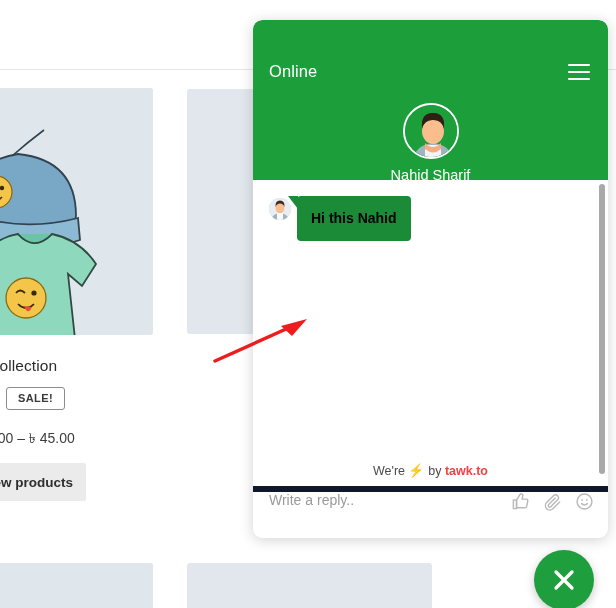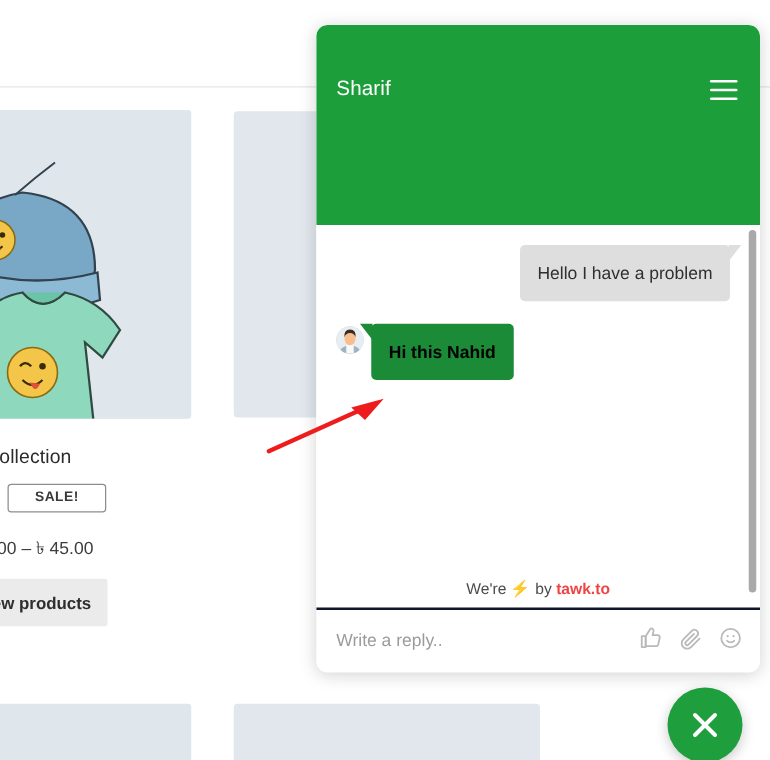--- a/index.html
+++ b/index.html
@@ -49,21 +49,21 @@
     font-size: 15.5px;
     color: #2b2b2b;
     white-space: nowrap;
     letter-spacing: .1px;
   }
   .sale-badge {
     position: absolute;
     left: 6px; top: 387px;
     border: 1px solid #8d8d8d;
     border-radius: 3px;
-    padding: 4px 21px 5px;
+    padding: 4px 11px 5px;
     font-size: 11px;
     font-weight: bold;
     color: #3a3a3a;
     letter-spacing: .4px;
     background: #fff;
     text-align: right;
   }
   .product-price {
     position: absolute;
     left: -14px; top: 427px;
@@ -222,23 +222,23 @@
     text-align: center;
     font-size: 12.5px;
     color: #4b4b4b;
   }
   .branding b { color: #ef4444; }
   .bolt { color: #f7b500; font-size: 13px; }
 
   .chat-input-bar {
     position: relative;
     flex: 0 0 52px;
-    border-top: 2px solid #0f172a;
+    border-top: 6px solid #0f172a;
     display: flex;
-    align-items: flex-end;
+    align-items: flex-start;
     padding: 0 14px 18px 16px;
   }
   .reply-input {
     flex: 1 1 auto;
     border: none;
     outline: none;
     font-family: "Liberation Sans", sans-serif;
     font-size: 14px;
     color: #6f6f6f;
     background: transparent;
@@ -321,35 +321,46 @@
   <div class="product-card" id="card-4"></div>
 
   <div class="product-title">o Collection</div>
   <div class="sale-badge">SALE!</div>
   <div class="product-price">8.00 – ৳ 45.00</div>
   <button class="view-products-btn">ew products</button>
 
   <div id="chat-widget">
 
     <div class="chat-header">
-      <div class="chat-status">Sharif</div>
+      <div class="chat-status">Online</div>
 
       <div class="hamburger">
         <span></span>
           <span></span>
           <span></span>
       </div>
 
+      <div class="agent-block">
+        <div class="agent-avatar-big">
+          <svg viewBox="0 0 56 56" width="56" height="56">
+            <circle cx="28" cy="28" r="28" fill="#1c9e3a"></circle>
+            <path d="M8 56 q2 -16 20 -18 q18 2 20 18 z" fill="#9fb4bf"></path>
+            <path d="M20 40 h16 v16 h-16 z" fill="#f2f4f6"></path>
+            <path d="M20 38 q8 8 16 0 l0 6 q-8 7 -16 0 z" fill="#f5ad80"></path>
+            <ellipse cx="28" cy="26" rx="11" ry="13" fill="#f9bd8e"></ellipse>
+            <path d="M17 24 q-1 -16 11 -16 q12 0 11 16 q-2 -9 -11 -9 q-9 0 -11 9 z" fill="#3b2a1d"></path>
+            <path d="M17 22 q4 -8 11 -7 q8 -1 11 7 q1 -14 -11 -14 q-12 0 -11 14 z" fill="#2e2015"></path>
+          </svg>
+        </div>
+        <div class="agent-name">Nahid Sharif</div>
+      </div>
     </div>
 
     <div class="chat-body">
 
-      <div class="msg-row visitor">
-        <div class="bubble visitor">Hello I have a problem</div>
-      </div>
 
       <div class="msg-row agent">
         <div class="agent-avatar-small">
           <svg viewBox="0 0 22 22" width="22" height="22">
             <circle cx="11" cy="11" r="11" fill="#e8edf1"></circle>
             <path d="M2 22 q1 -6 9 -7 q8 1 9 7 z" fill="#9fb4bf"></path>
             <path d="M8 15 h6 v7 h-6 z" fill="#f7f9fa"></path>
             <ellipse cx="11" cy="10" rx="4.4" ry="5.2" fill="#f9bd8e"></ellipse>
             <path d="M6.5 9 q-.5 -6.5 4.5 -6.5 q5 0 4.5 6.5 q-1 -3.6 -4.5 -3.6 q-3.5 0 -4.5 3.6 z" fill="#3b2a1d"></path>
           </svg>

